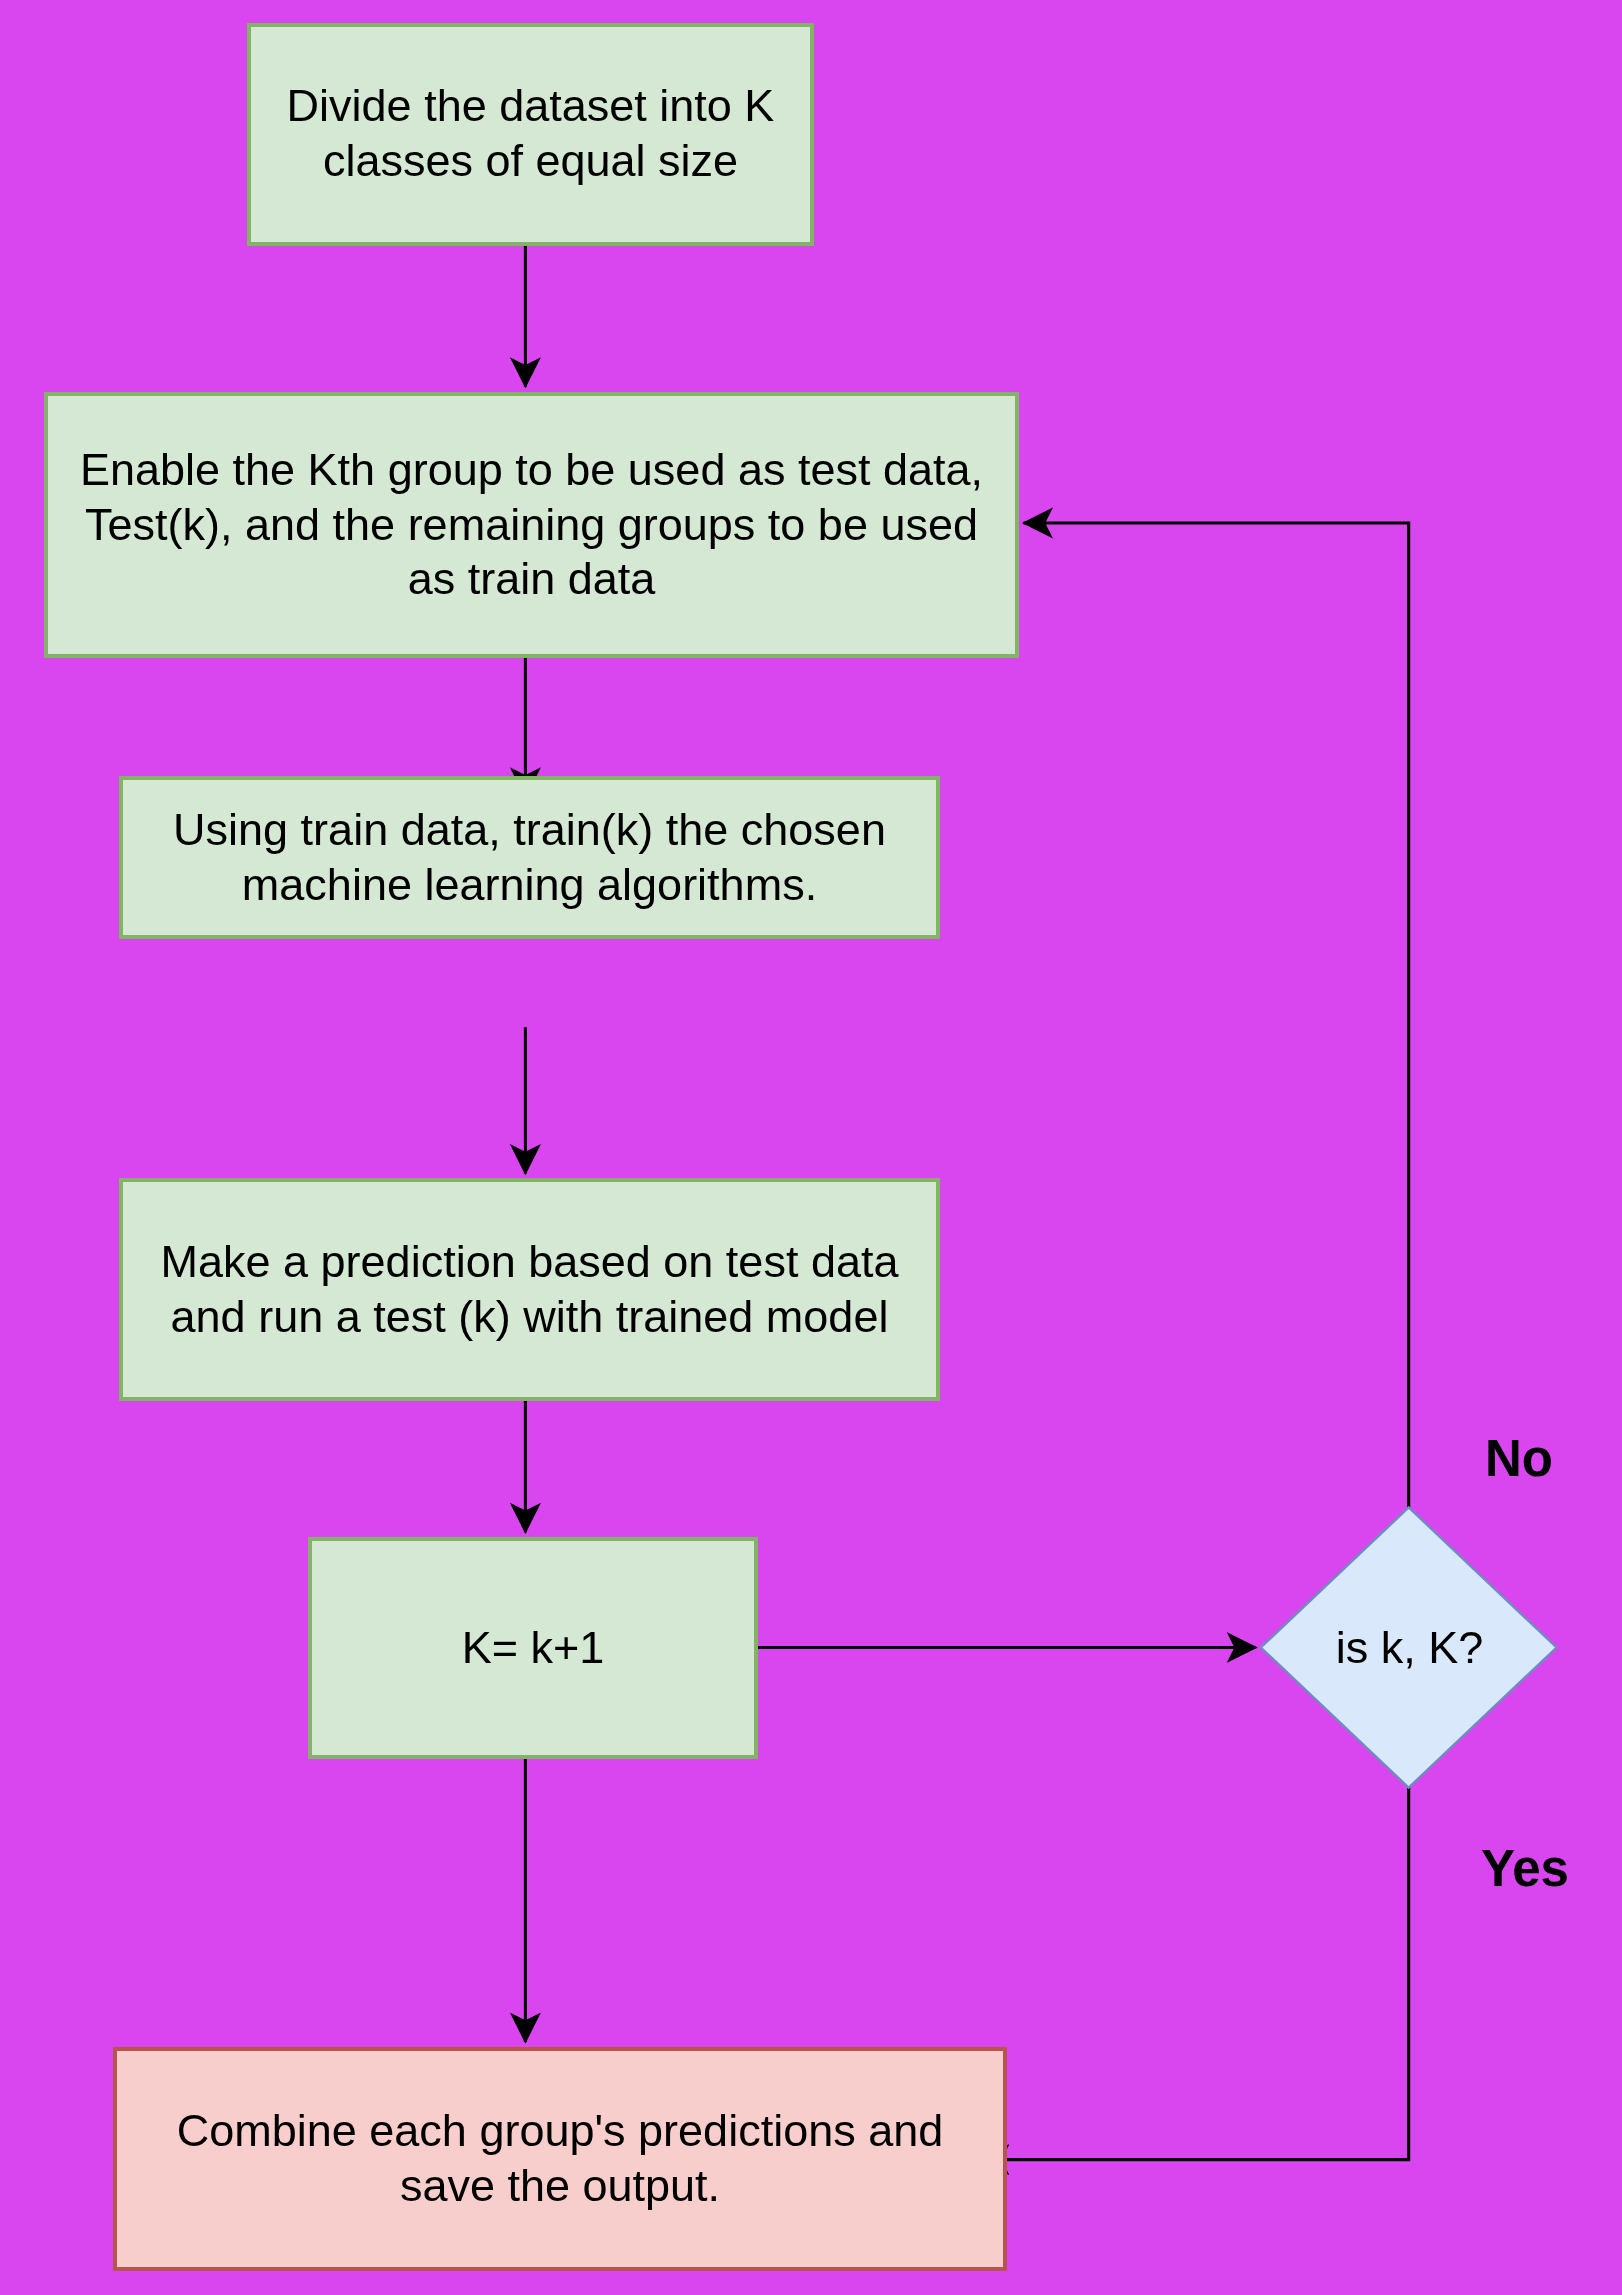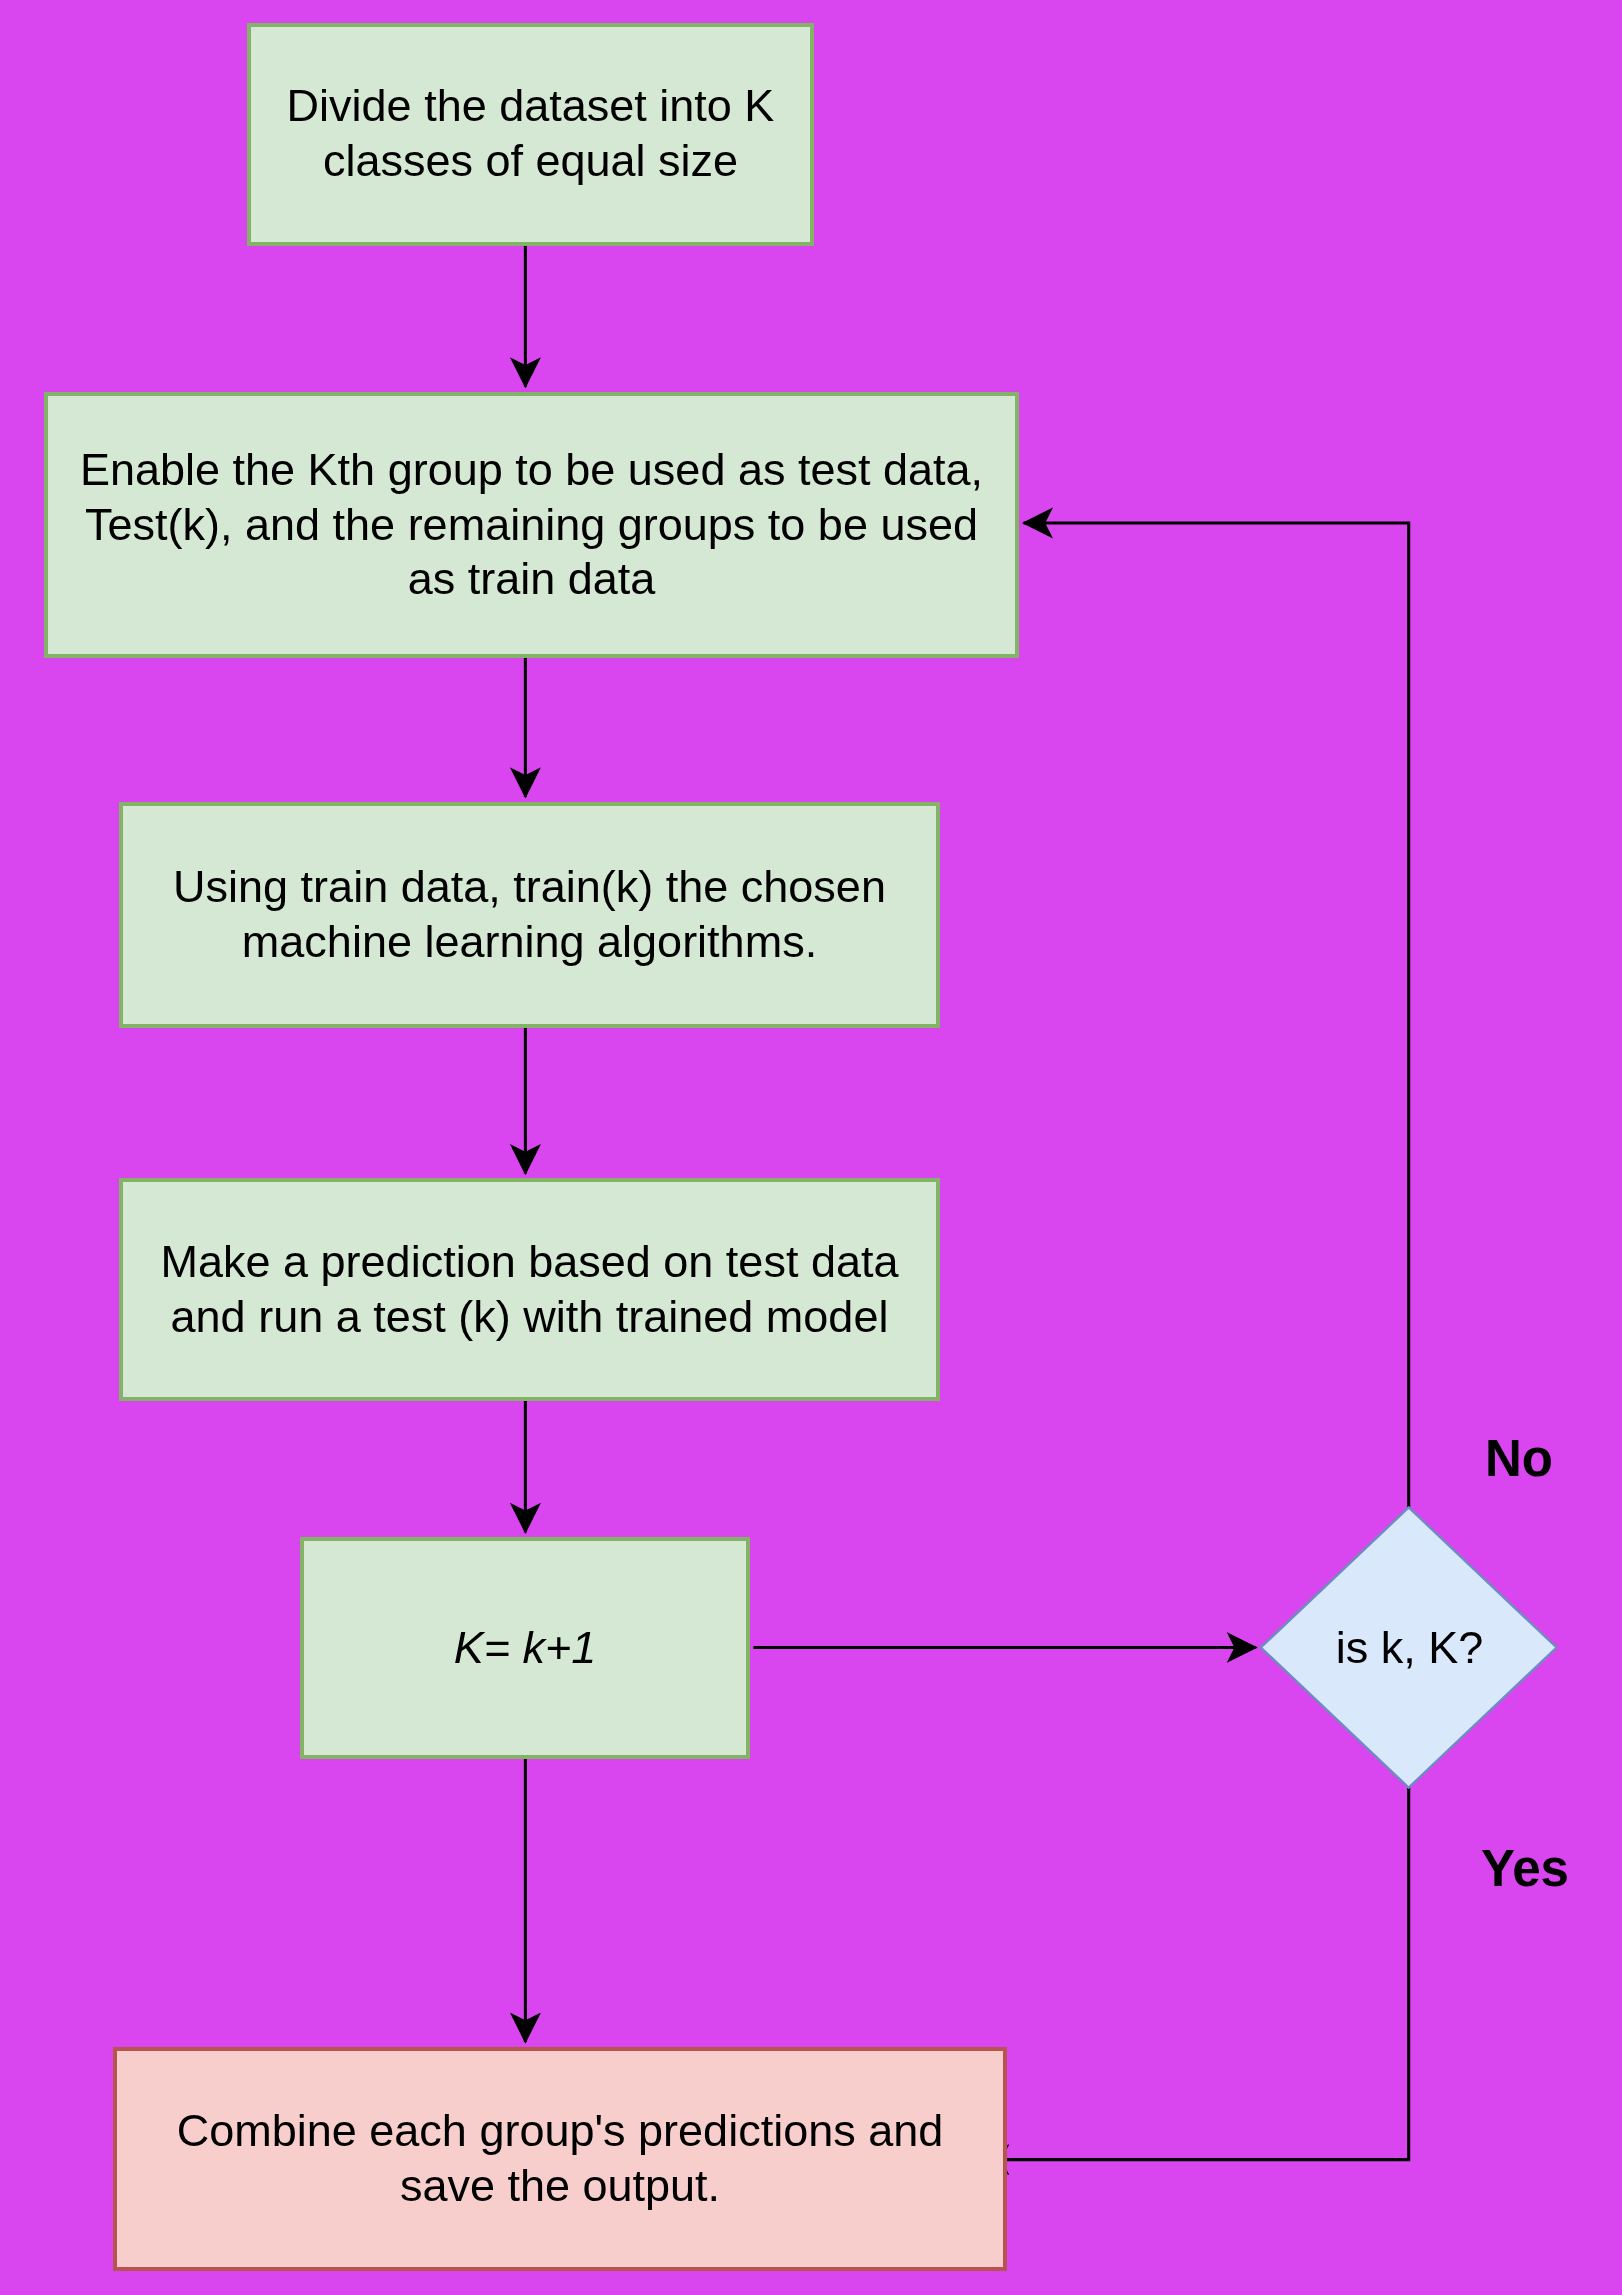--- a/index.html
+++ b/index.html
@@ -90,25 +90,25 @@
     <path class="connector" d="M1810,1937 L1810,672 L1315,672"></path>
     <path class="connector" d="M1810,2297 L1810,2775 L1259,2775"></path>
 
     <polygon class="decision-shape" points="1810,1937 2000,2117 1810,2297 1620,2117"></polygon>
   </svg>
 
   <div class="node process" style="left:247px; top:22.6px; width:567px; height:223px;">Divide the dataset into K classes of equal size</div>
 
   <div class="node process" style="left:44px; top:392px; width:975px; height:266px;">Enable the Kth group to be used as test data, Test(k), and the remaining groups to be used as train data</div>
 
-  <div class="node process" style="left:119px; top:802px; width:821px; height:226px;">Using train data, train(k) the chosen machine learning algorithms.</div>
+  <div class="node process" style="left:119px; top:776px; width:821px; height:163px;">Using train data, train(k) the chosen machine learning algorithms.</div>
 
   <div class="node process" style="left:119px; top:1178px; width:821px; height:223px;">Make a prediction based on test data and run a test (k) with trained model</div>
 
-  <div class="node process" style="left:300px; top:1537px; width:450px; height:222px;font-style:italic;">K= k+1</div>
+  <div class="node process" style="left:308px; top:1537px; width:450px; height:222px;">K= k+1</div>
 
   <div class="decision-label" style="left:1277px; top:1523px; width:265px; height:249px;">is k, K?</div>
 
   <div class="node terminal" style="left:81px; top:2047px; width:894px; height:224px;">Combine each group's predictions and save the output.</div>
 
   <div class="edge-label" style="left:1485px; top:1429px;">No</div>
 
   <div class="edge-label" style="left:1481px; top:1839px;">Yes</div>
 
 </div>

